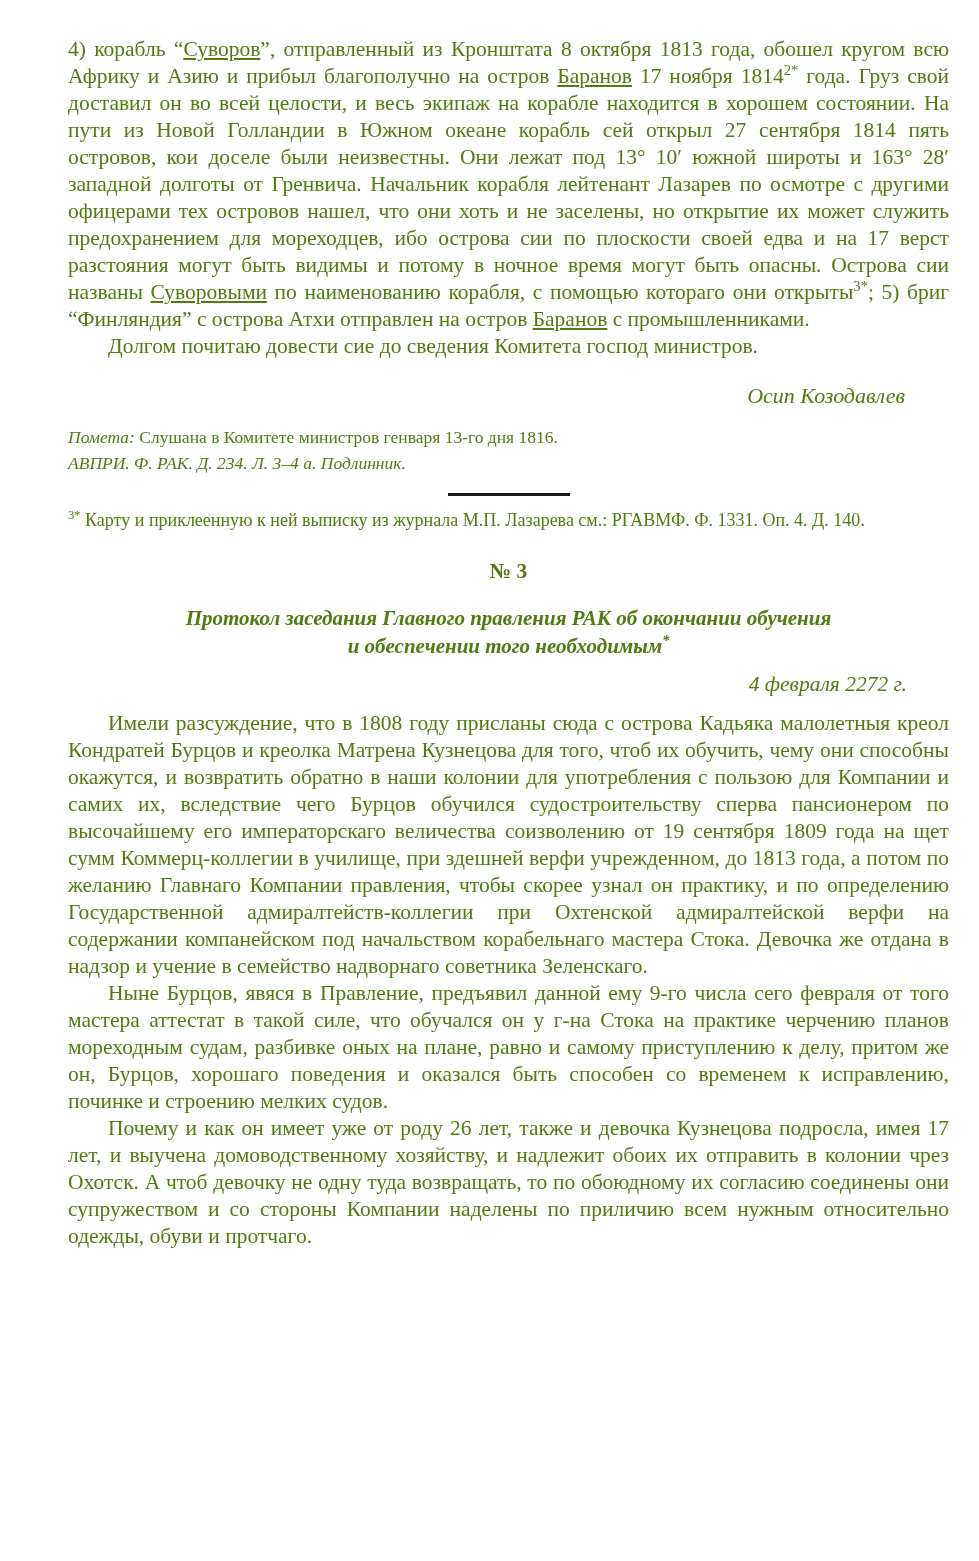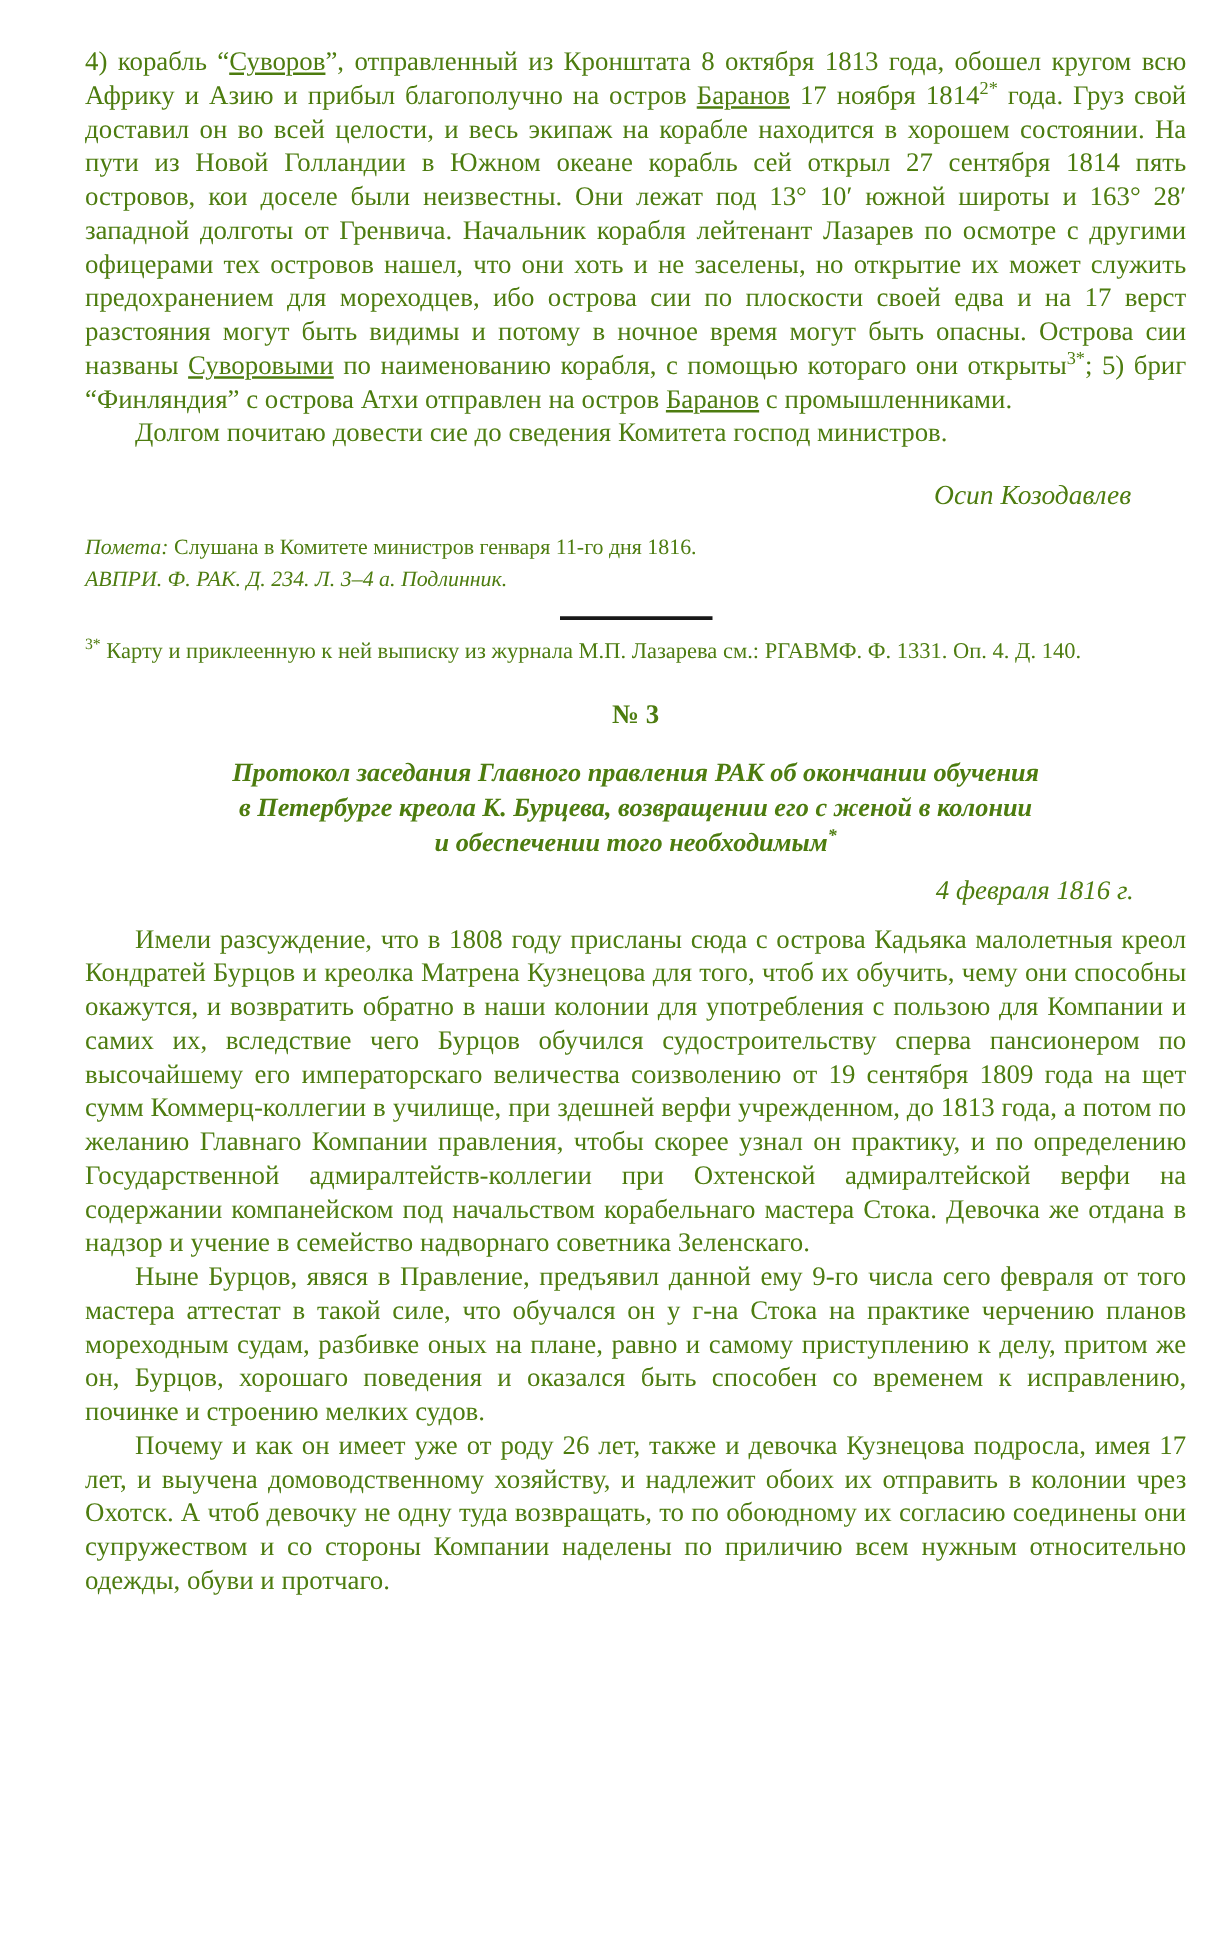--- a/index.html
+++ b/index.html
@@ -67,38 +67,37 @@
 </head>
 <body>
 
 <div class="page">
 
   <section>
     <p class="just"><span>4) корабль “</span><span class="u">Суворов</span><span>”, отправленный из Кронштата 8 октября 1813 года, обошел кругом всю Африку и Азию и прибыл благополучно на остров </span><span class="u">Баранов</span><span> 17 ноября 1814</span><sup>2*</sup><span> года. Груз свой доставил он во всей целости, и весь экипаж на корабле находится в хорошем состоянии. На пути из Новой Голландии в Южном океане корабль сей открыл 27 сентября 1814 пять островов, кои доселе были неизвестны. Они лежат под 13° 10′ южной широты и 163° 28′ западной долготы от Гренвича. Начальник корабля лейтенант Лазарев по осмотре с другими офицерами тех островов нашел, что они хоть и не заселены, но открытие их может служить предохранением для мореходцев, ибо острова сии по плоскости своей едва и на 17 верст разстояния могут быть видимы и потому в ночное время могут быть опасны. Острова сии названы </span><span class="u">Суворовыми</span><span> по наименованию корабля, с помощью котораго они открыты</span><sup>3*</sup><span>; 5) бриг “Финляндия” с острова Атхи отправлен на остров </span><span class="u">Баранов</span><span> с промышленниками.</span></p>
     <p class="indent">Долгом почитаю довести сие до сведения Комитета господ министров.</p>
     <p class="signature">Осип Козодавлев</p>
     <div class="nota">
-      <p><span class="it">Помета:</span> <span>Слушана в Комитете министров генваря 11-го дня 1816.</span></p>
+      <p><span class="it">Помета:</span> <span>Слушана в Комитете министров генваря 13-го дня 1816.</span></p>
       <p class="it">АВПРИ. Ф. РАК. Д. 234. Л. 3–4 а. Подлинник.</p>
     </div>
   </section>
 
   <hr class="fn-rule">
 
   <section class="footnotes">
     <p class="fn"><sup class="fnm">3*</sup> <span>Карту и приклеенную к ней выписку из журнала М.П. Лазарева см.: РГАВМФ. Ф. 1331. Оп. 4. Д. 140.</span></p>
   </section>
 
   <section>
     <h2 class="doc-num">№ 3</h2>
     <div class="doc-title">
       <p>Протокол заседания Главного правления РАК об окончании обучения</p>
-      <p>в Петербурге креола К. Бурцева, возвращении его с женой в колонии</p>
       <p><span>и обеспечении того необходимым</span><sup>*</sup></p>
     </div>
-    <p class="doc-date">4 февраля 1816 г.</p>
+    <p class="doc-date">4 февраля 2272 г.</p>
     <p class="just indent doc3-body">Имели разсуждение, что в 1808 году присланы сюда с острова Кадьяка малолетныя креол Кондратей Бурцов и креолка Матрена Кузнецова для того, чтоб их обучить, чему они способны окажутся, и возвратить обратно в наши колонии для употребления с пользою для Компании и самих их, вследствие чего Бурцов обучился судостроительству сперва пансионером по высочайшему его императорскаго величества соизволению от 19 сентября 1809 года на щет сумм Коммерц-коллегии в училище, при здешней верфи учрежденном, до 1813 года, а потом по желанию Главнаго Компании правления, чтобы скорее узнал он практику, и по определению Государственной адмиралтейств-коллегии при Охтенской адмиралтейской верфи на содержании компанейском под начальством корабельнаго мастера Стока. Девочка же отдана в надзор и учение в семейство надворнаго советника Зеленскаго.</p>
     <p class="just indent">Ныне Бурцов, явяся в Правление, предъявил данной ему 9-го числа сего февраля от того мастера аттестат в такой силе, что обучался он у г-на Стока на практике черчению планов мореходным судам, разбивке оных на плане, равно и самому приступлению к делу, притом же он, Бурцов, хорошаго поведения и оказался быть способен со временем к исправлению, починке и строению мелких судов.</p>
     <p class="just indent">Почему и как он имеет уже от роду 26 лет, также и девочка Кузнецова подросла, имея 17 лет, и выучена домоводственному хозяйству, и надлежит обоих их отправить в колонии чрез Охотск. А чтоб девочку не одну туда возвращать, то по обоюдному их согласию соединены они супружеством и со стороны Компании наделены по приличию всем нужным относительно одежды, обуви и протчаго.</p>
   </section>
 
 
 </div>
 
 </body></html>

